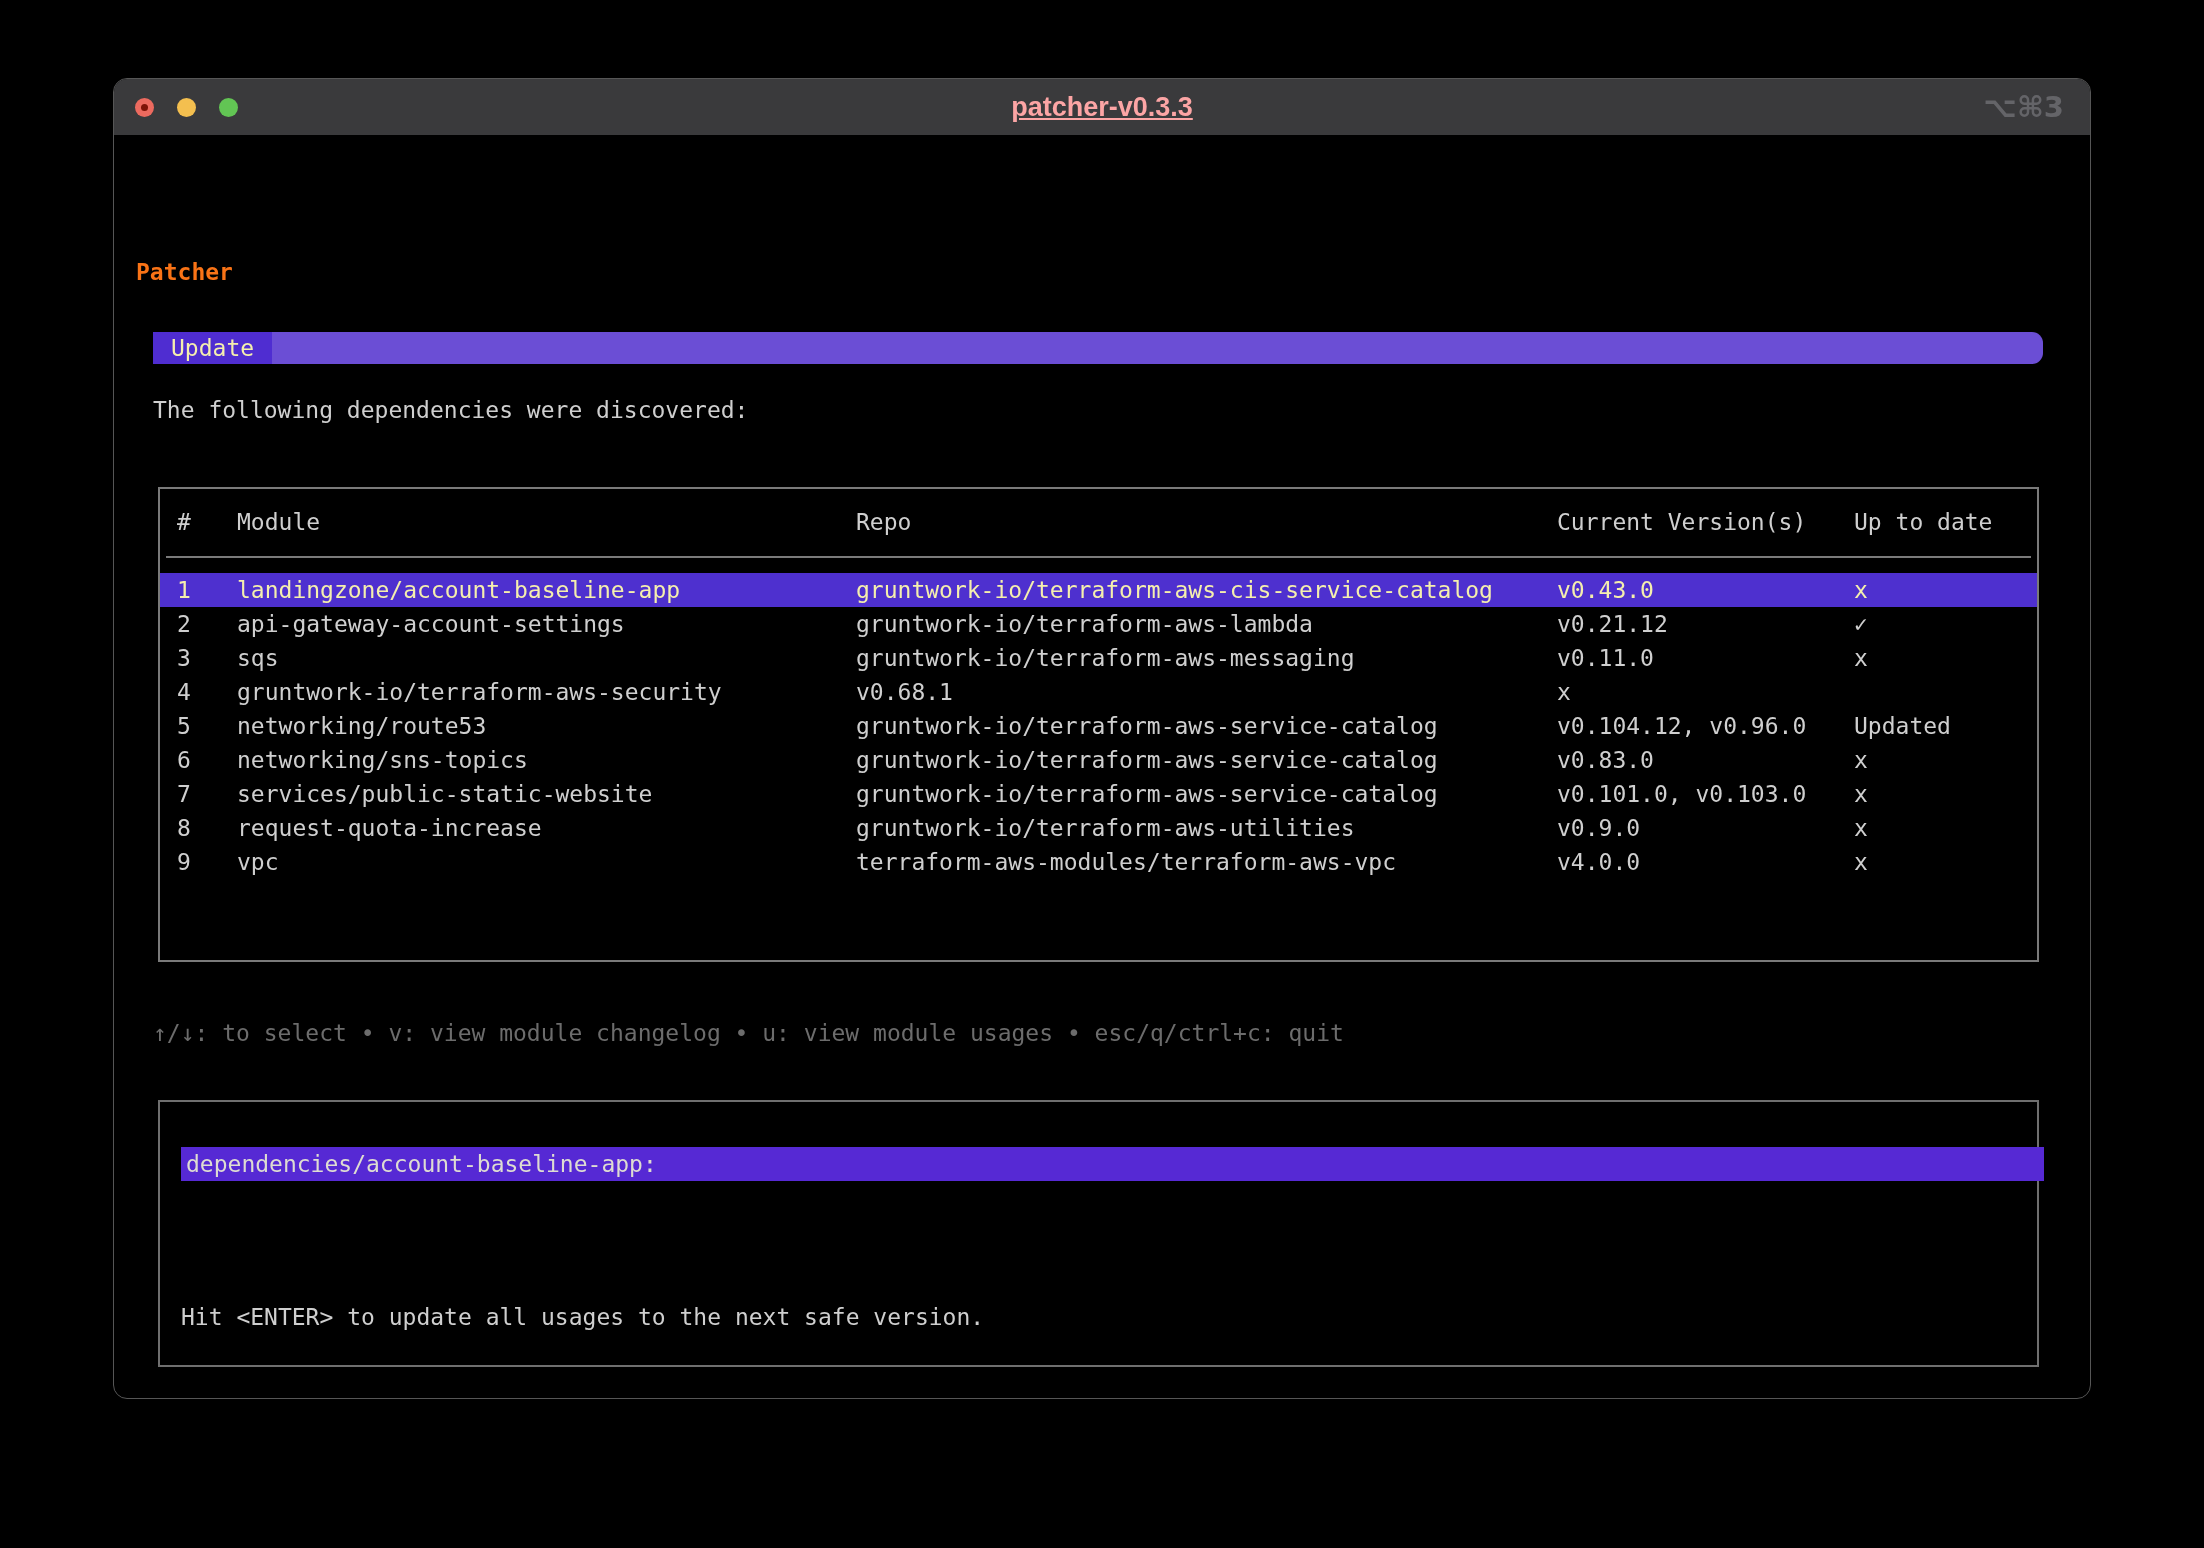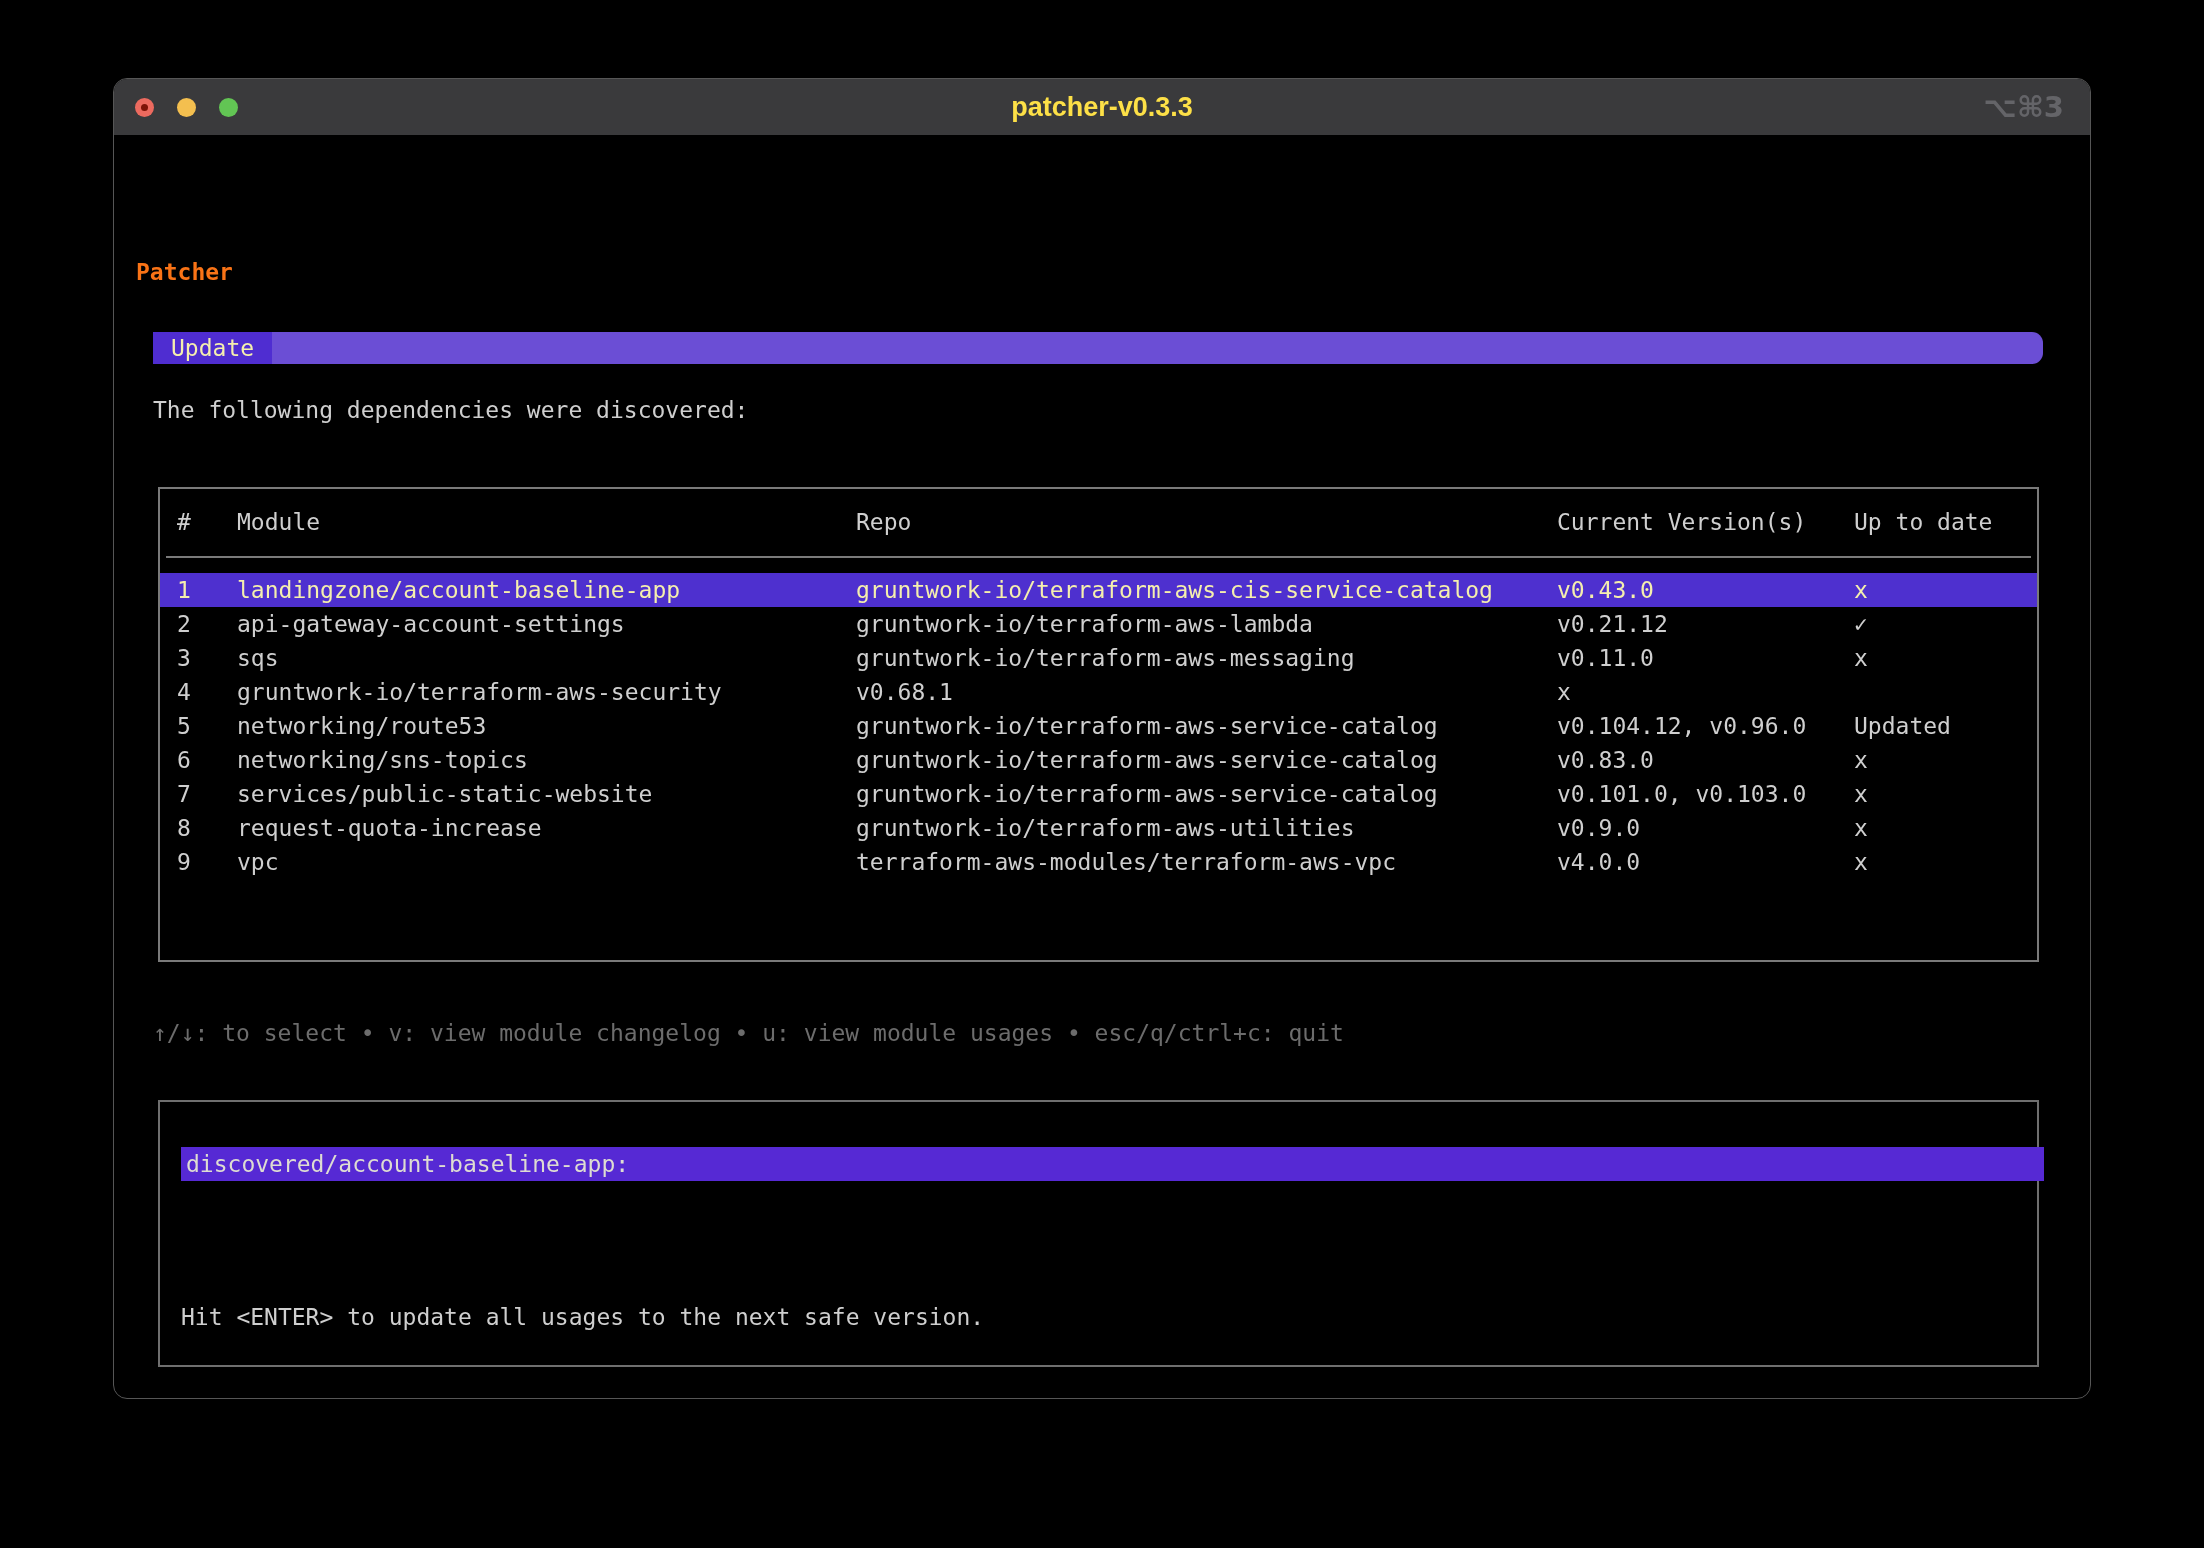--- a/index.html
+++ b/index.html
@@ -14,21 +14,21 @@
   .window{position:absolute;left:113px;top:78px;width:1978px;height:1321px;
     background:#000;border:1px solid #565656;border-radius:14px;overflow:hidden;}
   .titlebar{position:relative;height:56px;background:var(--titlebar);
     display:flex;align-items:center;justify-content:center;}
   .traffic{position:absolute;left:21px;top:0;height:56px;display:flex;align-items:center;gap:23px;}
   .light{width:19px;height:19px;border-radius:50%;position:relative;}
   .light.red{background:#ec6a5f;}
   .light.red::after{content:"";position:absolute;left:6px;top:6px;width:7px;height:7px;border-radius:50%;background:#7e1408;}
   .light.yellow{background:#f4bf4f;}
   .light.green{background:#62c554;}
-  .win-title{font-family:"Liberation Sans",sans-serif;font-weight:bold;font-size:27px;color:#fde047;}
+  .win-title{font-family:"Liberation Sans",sans-serif;font-weight:bold;font-size:27px;color:#fca5a5;text-decoration:underline;}
   .win-shortcut{position:absolute;right:26px;top:0;height:56px;display:flex;align-items:center;
     font-family:"DejaVu Sans",sans-serif;font-weight:bold;font-size:29px;color:#646468;}
 
   .content{position:absolute;left:0;top:56px;right:0;bottom:0;font-size:23px;line-height:34px;color:var(--fg);}
 
   .heading{position:absolute;left:22px;top:120px;color:#f97316;font-weight:bold;}
 
   .tabbar{position:absolute;left:39px;top:197px;width:1890px;height:32px;background:var(--tabbar);
     display:flex;align-items:center;line-height:32px;border-radius:11px;}
   .tab{height:32px;padding:0 18px;background:var(--tab);color:var(--seltext);}
@@ -143,20 +143,20 @@
             <span>terraform-aws-modules/terraform-aws-vpc</span>
             <span>v4.0.0</span>
             <span>x</span>
           </div>
         </div>
     </div>
 
     <div class="helpline">↑/↓: to select • v: view module changelog • u: view module usages • esc/q/ctrl+c: quit</div>
 
     <div class="panel">
-      <div class="sel-bar">discovered/account-baseline-app:</div>
+      <div class="sel-bar">dependencies/account-baseline-app:</div>
       <div class="panel-lines">
         <div>Hit &lt;ENTER&gt; to update all usages to the next safe version.</div>
         
       </div>
     </div>
   </div>
 </div>
 
 </body></html>

